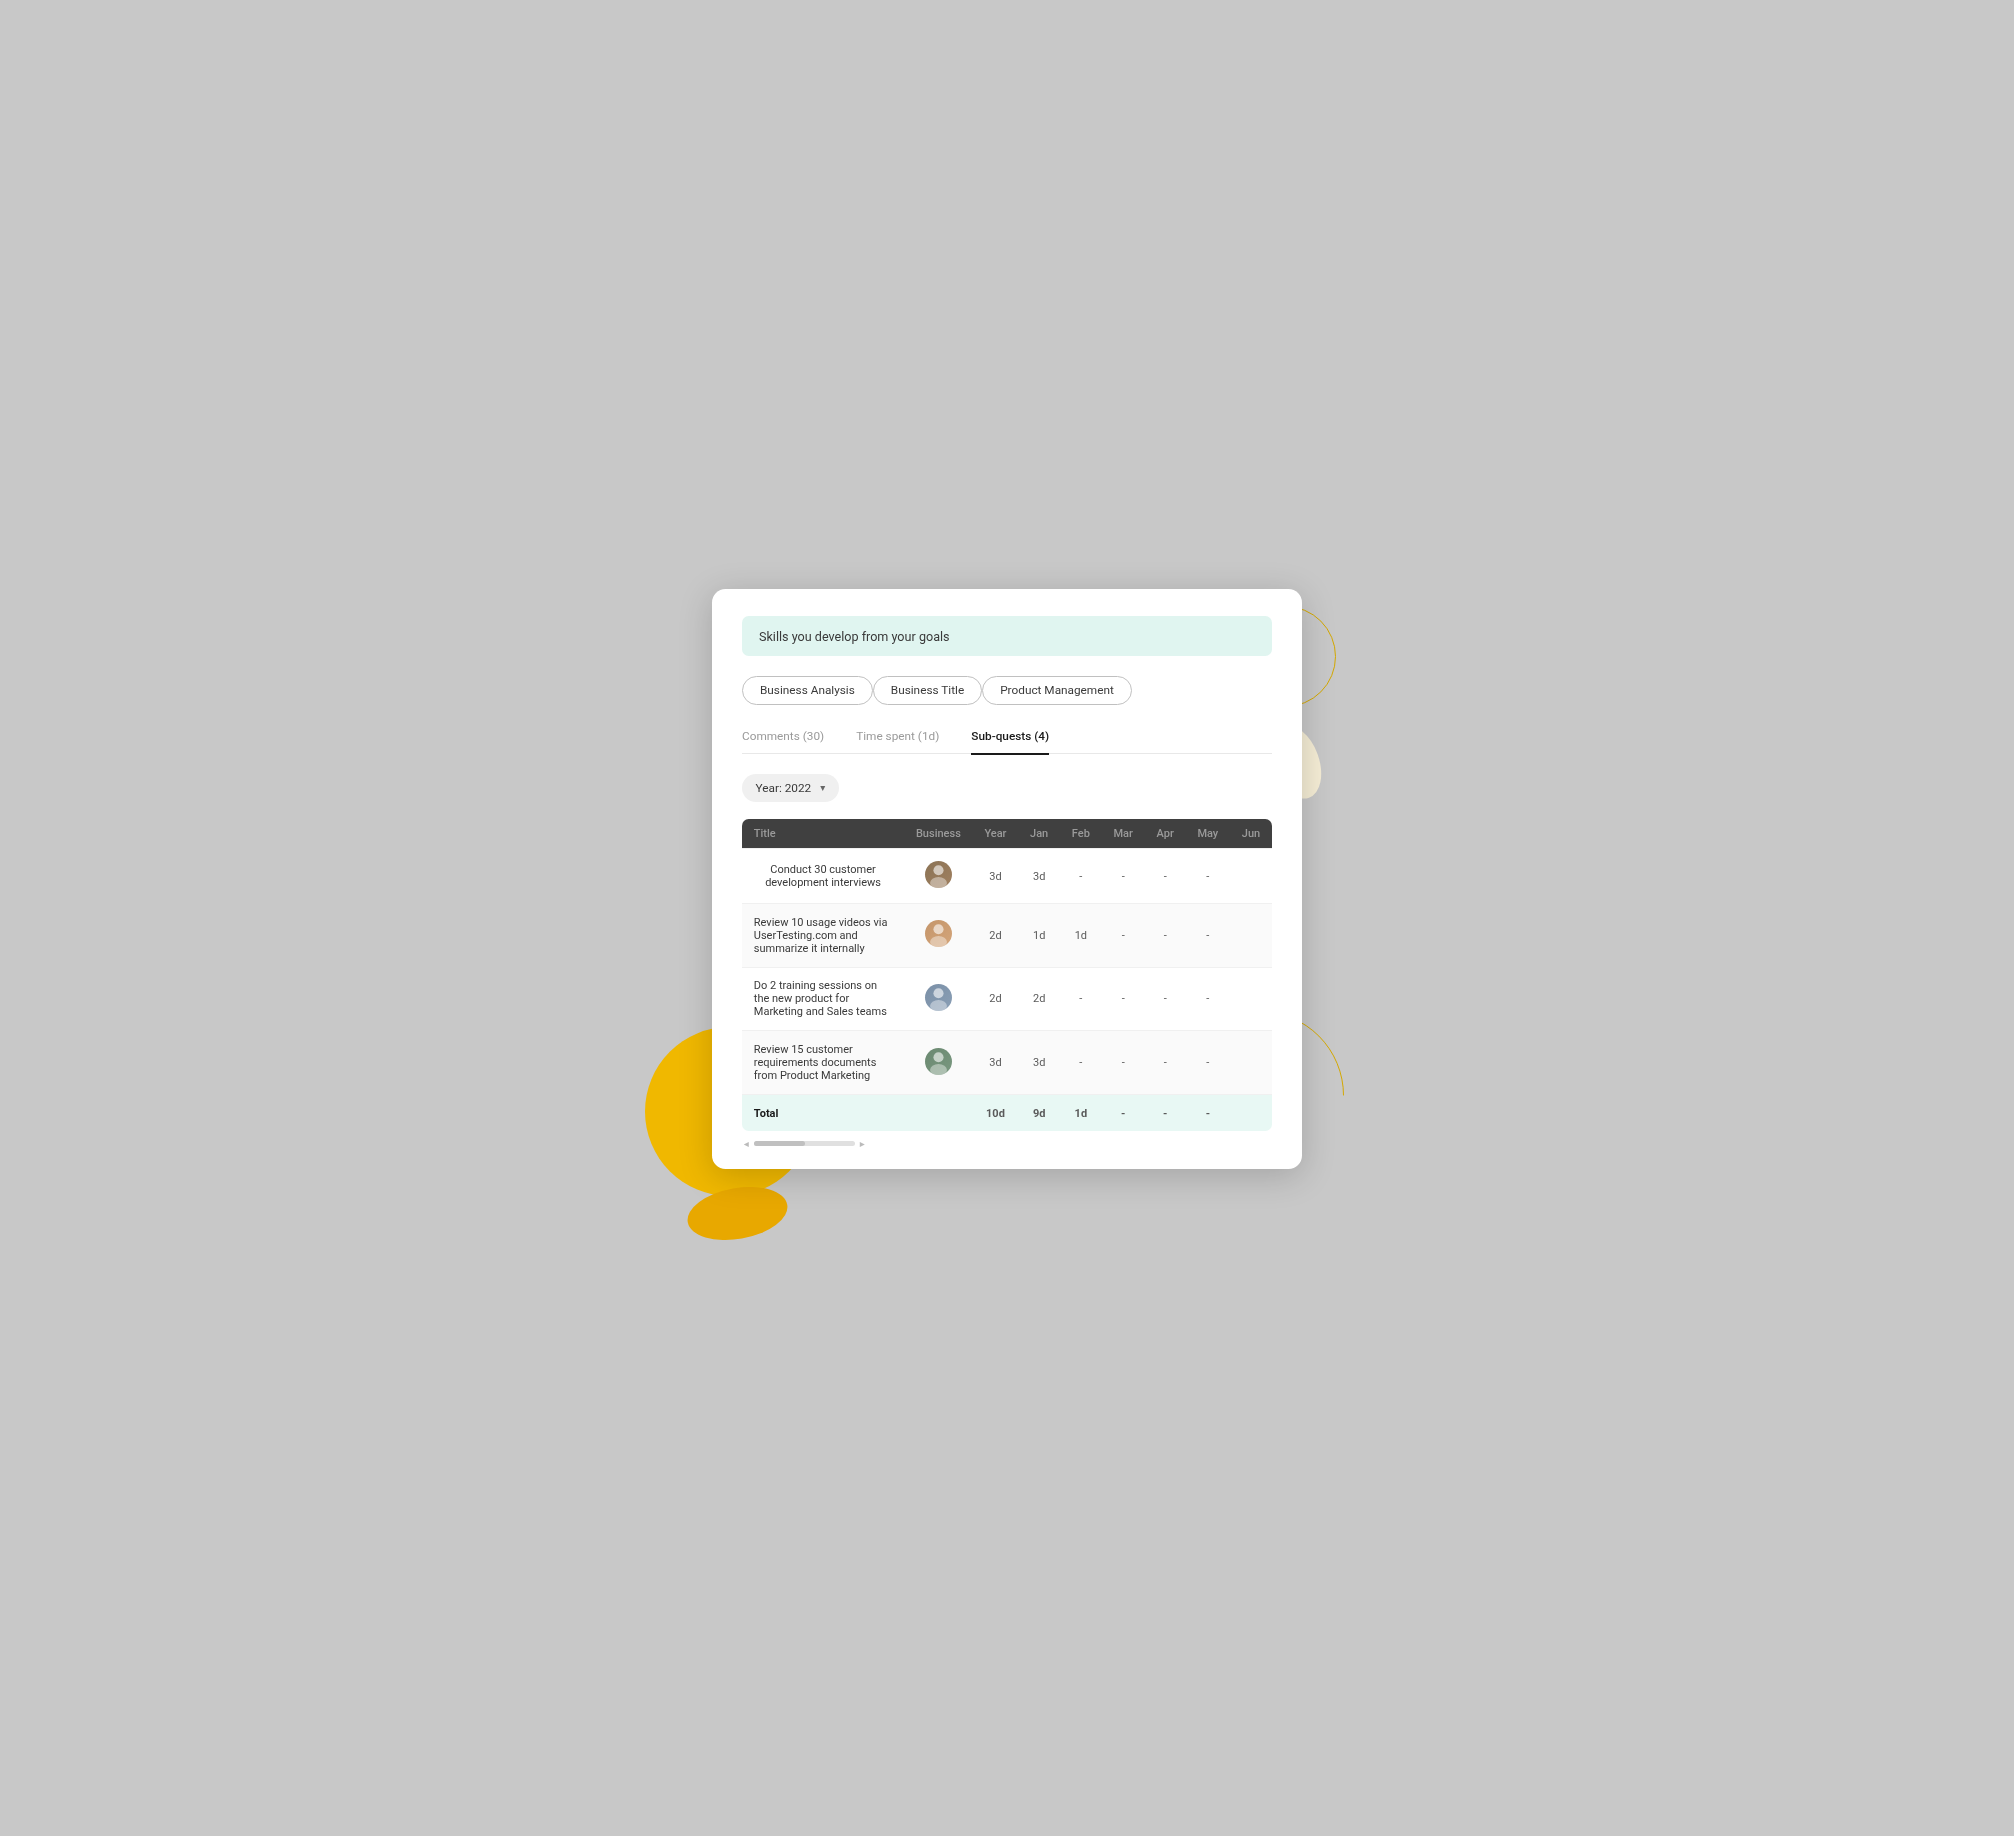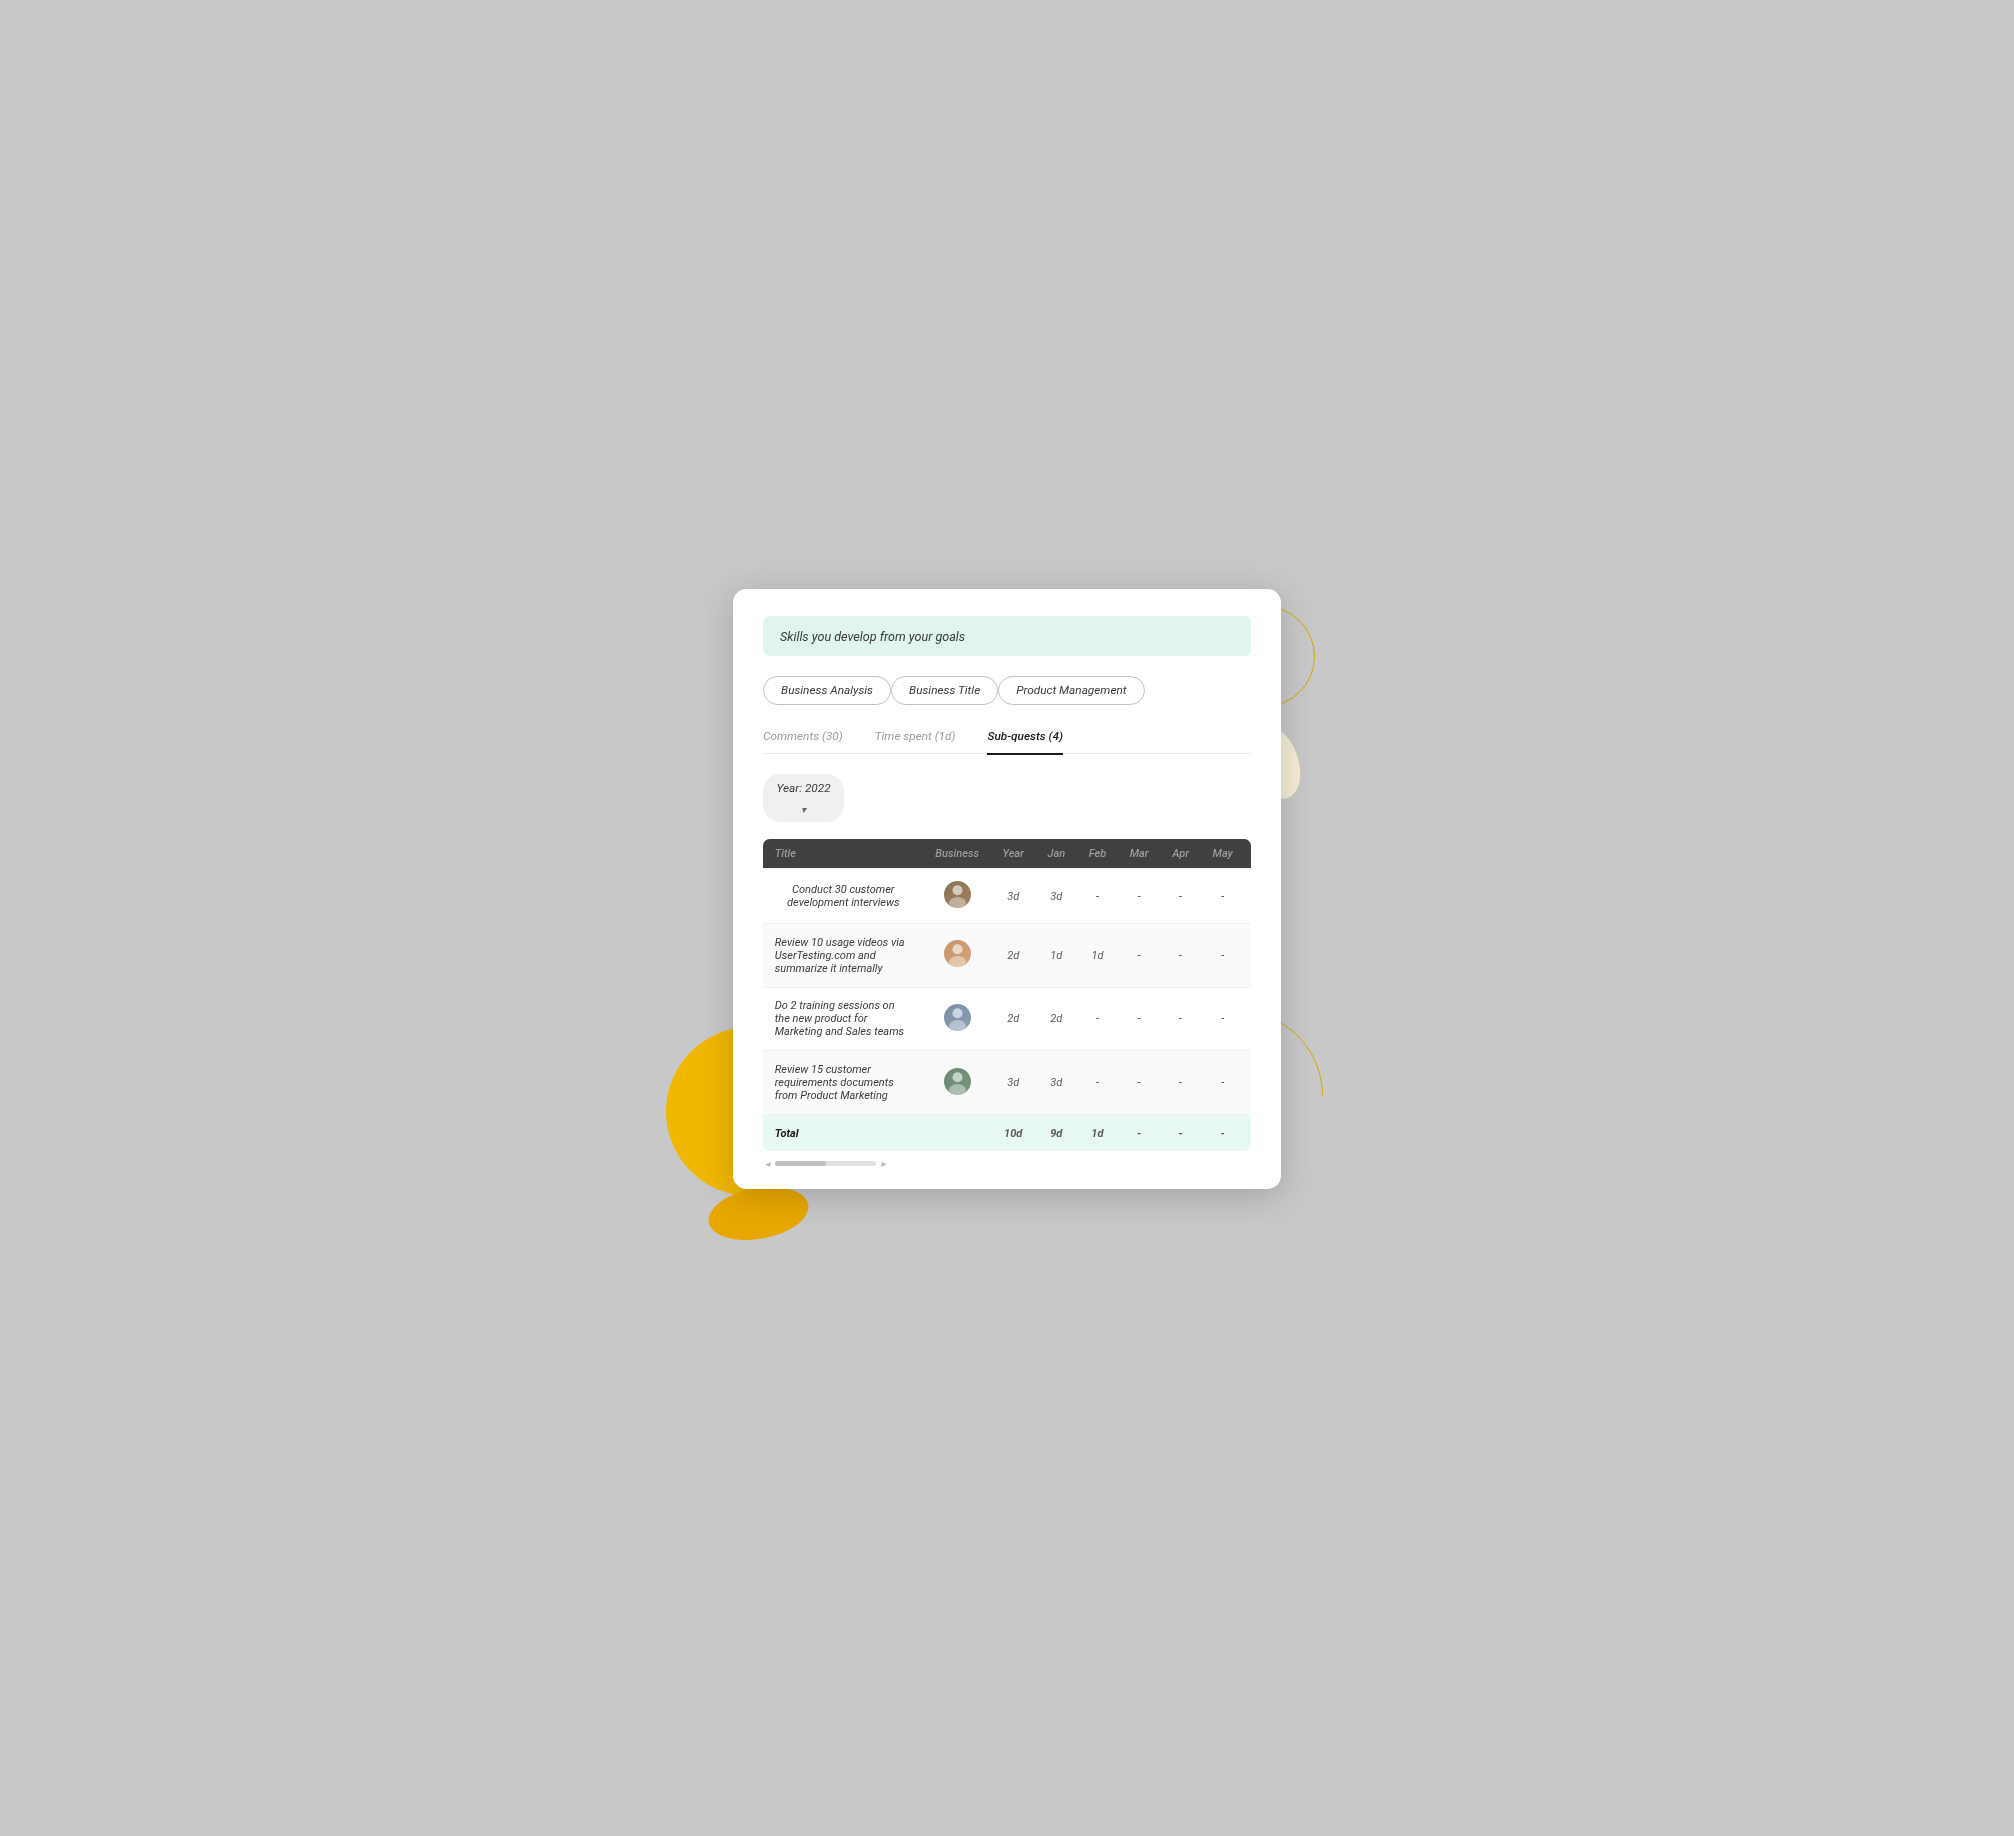--- a/index.html
+++ b/index.html
@@ -7,23 +7,22 @@
       background: #c8c8c8;
       display: flex;
       justify-content: center;
       align-items: center;
       min-height: 100vh;
       font-family: -apple-system, BlinkMacSystemFont, 'Segoe UI', Roboto, sans-serif;
     }
 
     .scene {
       position: relative;
-      width: 548px;
+      width: 590px;
       min-height: 658px;
-      font-style: italic;
     }
 
     
     .deco-circle-gold {
       position: absolute;
       right: -34px;
       top: 17px;
       width: 101px;
       height: 101px;
       border: 1.7px solid #d4a800;
@@ -148,21 +147,20 @@
       display: inline-flex;
       align-items: center;
       gap: 9px;
       background: #f0f0f0;
       border-radius: 17px;
       padding: 6.7px 13.5px;
       font-size: 11.8px;
       color: #3a3a3a;
       cursor: pointer;
       margin-bottom: 17px;
-      flex-direction: column;
     }
     .chevron {
       font-size: 10px;
       color: #666;
     }
 
     
     .table-wrapper {
       overflow-x: auto;
       border-radius: 6.7px;

